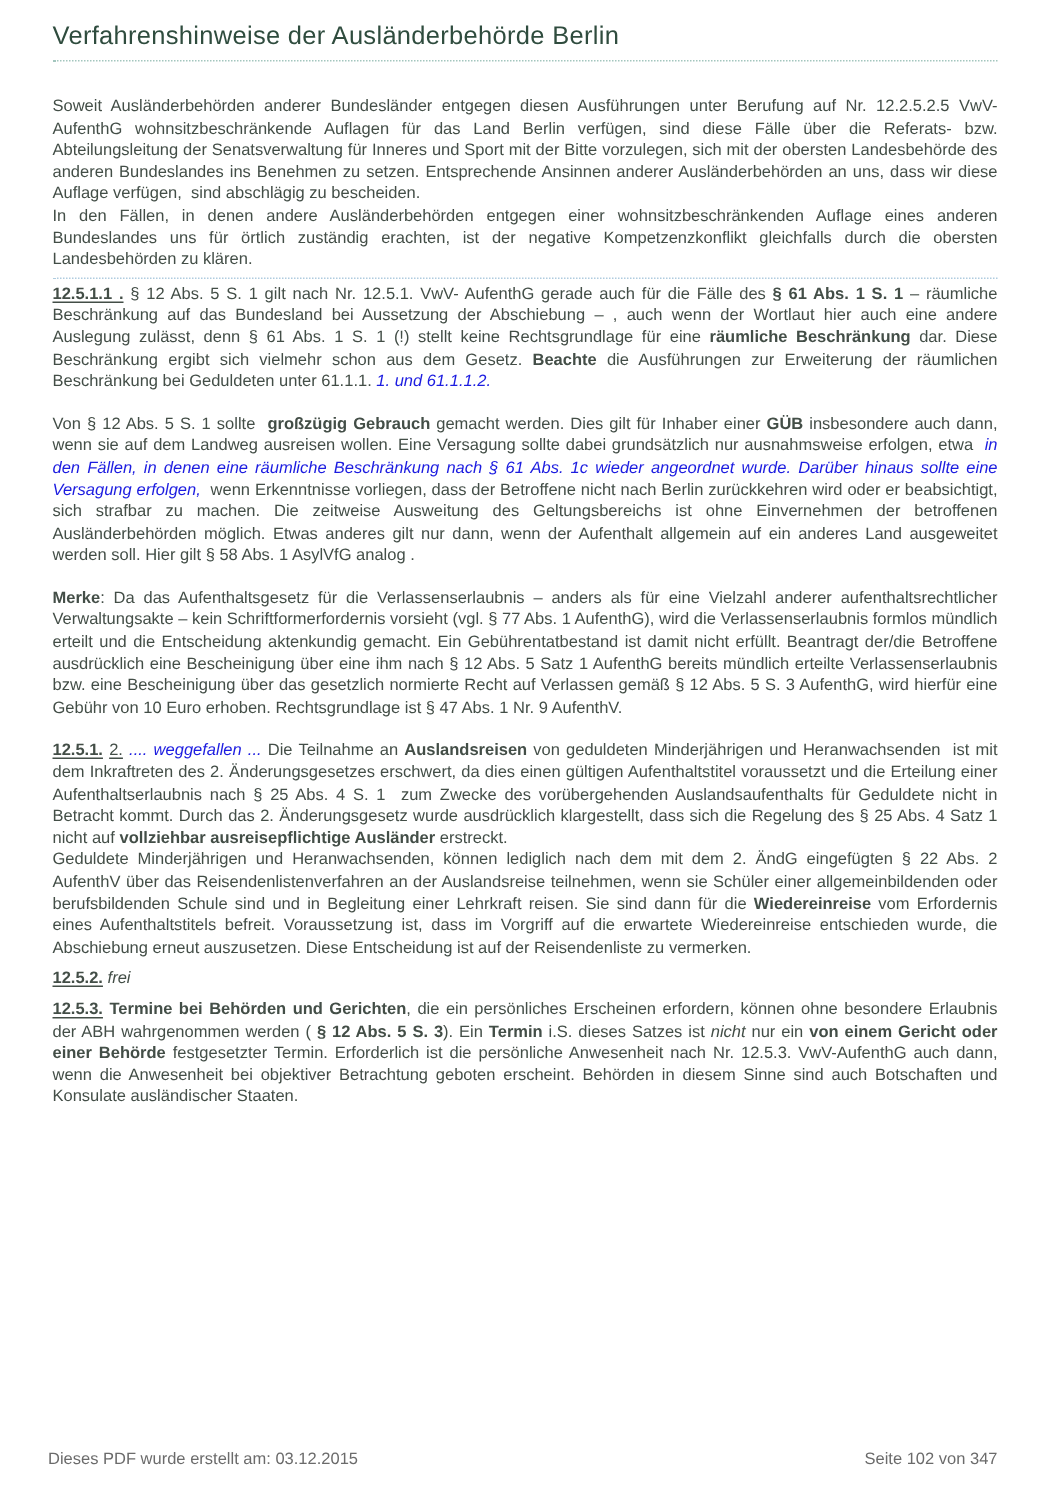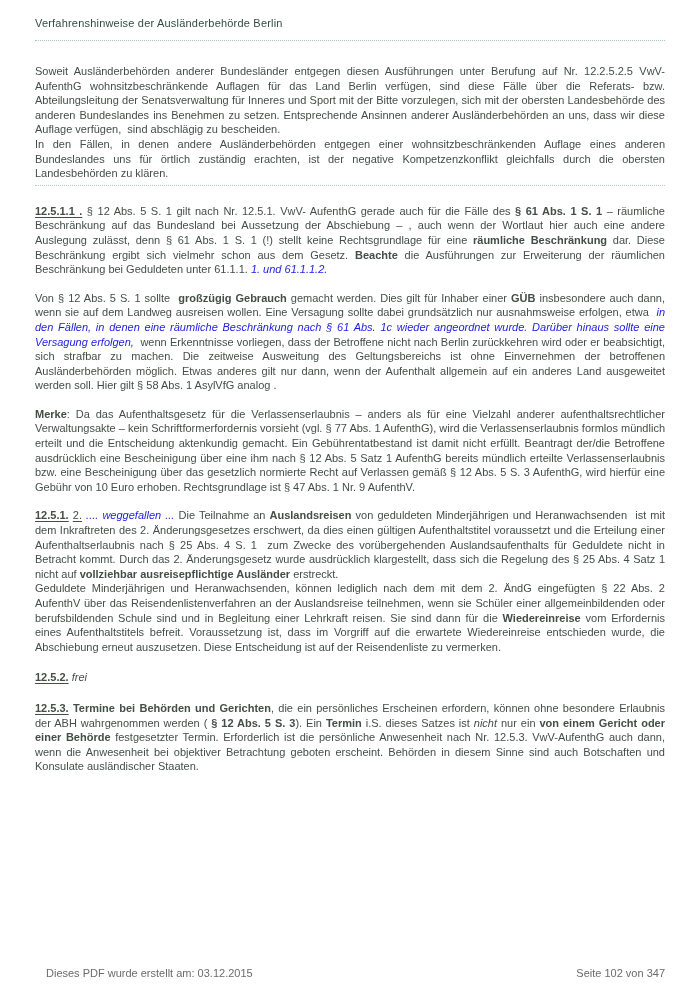--- a/index.html
+++ b/index.html
@@ -9,21 +9,21 @@
     background: #ffffff;
     font-family: "Liberation Sans", sans-serif;
     color: var(--body_text, #434e47);
     position: relative;
     overflow: hidden;
   }
   .page { padding: 13px 35px 0 35px; }
 
   .doc-title {
     margin: 0;
-    font-size: 11px;
+    font-size: 17px;
     line-height: 21px;
     font-weight: 400;
     color: var(--title_green, #2f4c3e);
     letter-spacing: 0.2px;
   }
   .rule { height: 0; border-bottom: 1px dotted; }
   .rule-teal { border-color: var(--rule_teal, #a3c6be); margin-top: 6px; }
   .rule-blue { border-color: var(--rule_blue, #afccdf); margin-top: 4px; }
 
   .para {
@@ -36,34 +36,34 @@
   }
   .intro { margin-top: 23px; }
   .frei-line { margin-top: 13px; text-align: left; }
   .section-heading {
     margin: 11px 0 0 0;
     font-size: 15.5px;
     line-height: 19px;
     font-weight: 400;
     color: var(--heading_blue, #4e7da6);
   }
-  .tight { margin-top: 18px; }
-  .gap-lg { margin-top: 16px; }
+  .tight { margin-top: 3px; }
+  .gap-lg { margin-top: 6px; }
 
   
   .seg-n  { }
   .seg-b  { font-weight: 700; }
   .seg-u  { text-decoration: underline; text-underline-offset: 2px; }
   .seg-bu { font-weight: 700; text-decoration: underline; text-underline-offset: 2px; }
   .seg-i  { font-style: italic; }
   .seg-bi { font-style: italic; color: var(--link_blue, #1c1ce0); }
 
   .footer {
     position: absolute;
-    left: 46px;
+    left: 32px;
     right: 35px;
     bottom: 11px;
     display: flex;
     justify-content: space-between;
     font-size: 11px;
     color: var(--footer_gray, #6b6b6b);
   }
 </style>
 </head>
 <body>

